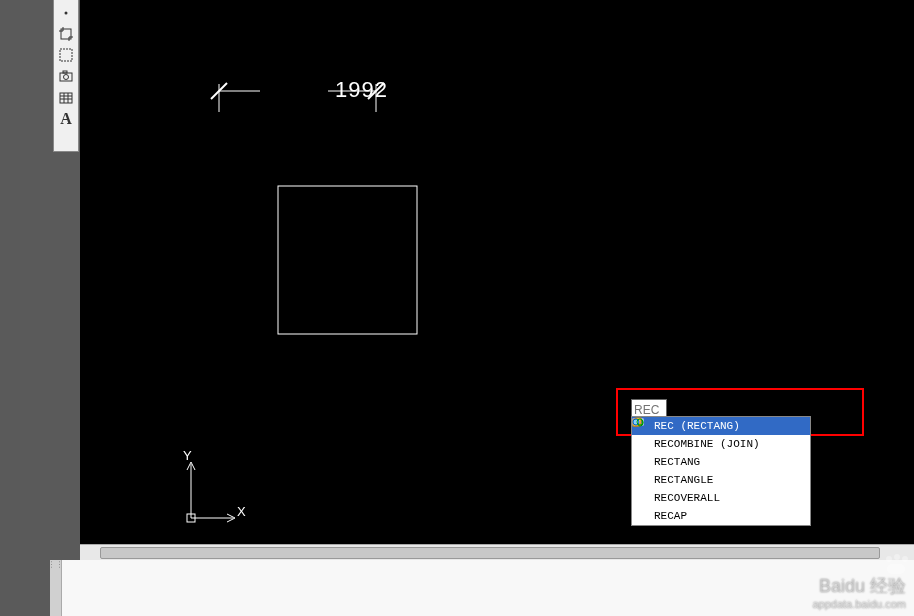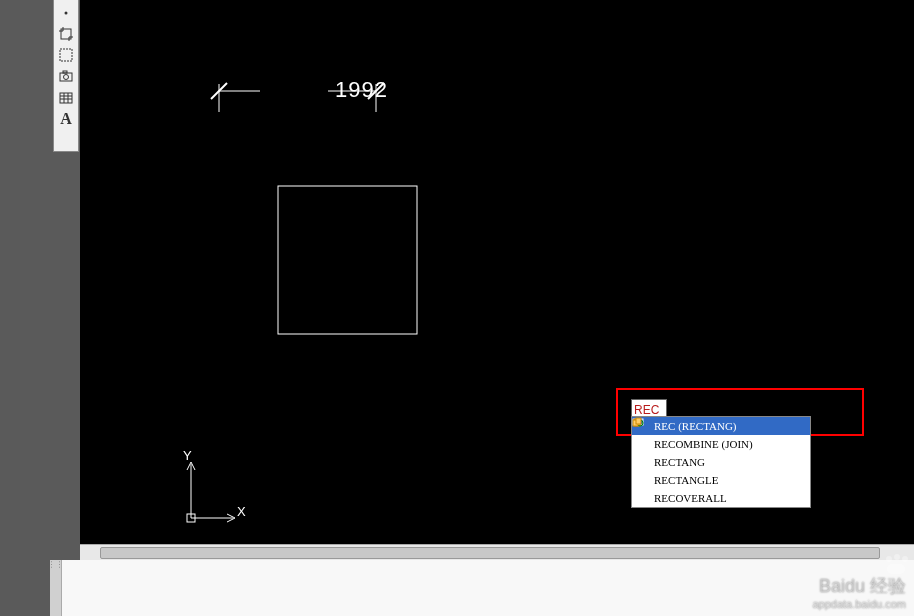--- a/index.html
+++ b/index.html
@@ -46,26 +46,26 @@
     position: absolute; left: 536px; top: 388px; width: 248px; height: 48px;
     border: 2px solid #ff0000; pointer-events: none;
   }
   .dyn-input-wrap {
     position: absolute; left: 551px; top: 399px; width: 36px; height: 18px;
     background: #fff; border: 1px solid #666;
   }
   .dyn-input {
     width: 100%; height: 100%; border: none; outline: none;
     font-size: 12px; font-family: Arial; padding: 0 2px;
-    background: #fff; color: #b91c1c;
+    background: #fff; color: #737373;
   }
   .ac-list {
     position: absolute; left: 551px; top: 416px; width: 180px;
     background: #fff; border: 1px solid #888; font-size: 11px;
-    font-family: Liberation Serif, serif; color: #000;
+    font-family: Liberation Mono, monospace; color: #000;
   }
   .ac-item {
     display: flex; align-items: center; height: 18px; padding: 0 3px;
     cursor: pointer;
   }
   .ac-item.sel { background: #316ac5; color: #fff; }
   .ac-icon {
     width: 14px; height: 14px; margin-right: 5px; flex-shrink: 0;
     display: inline-flex; align-items: center; justify-content: center;
   }
@@ -248,20 +248,29 @@
       </div>
       <div class="ac-item">
         <span class="ac-icon">
           <svg width="12" height="10" viewBox="0 0 12 10">
               <rect x="1" y="3" width="5" height="6" fill="#fc6" stroke="#c80"></rect>
               <rect x="4" y="1" width="5" height="6" fill="#fc6" stroke="#c80"></rect>
             </svg>
         </span>
         <span>RECOVERALL</span>
       </div>
+      <div class="ac-item">
+        <span class="ac-icon">
+          <svg width="12" height="10" viewBox="0 0 12 10">
+              <circle cx="4" cy="5" r="3" fill="#8cf" stroke="#06c"></circle>
+              <circle cx="8" cy="5" r="3" fill="none" stroke="#0a0"></circle>
+            </svg>
+        </span>
+        <span>RECAP</span>
+      </div>
     </div>
   </div>
 
   <div class="hscroll">
     <div class="thumb"></div>
   </div>
 
   <div class="cmd-close">
     <span class="x">✕</span>
     <span class="w">🔧</span>

